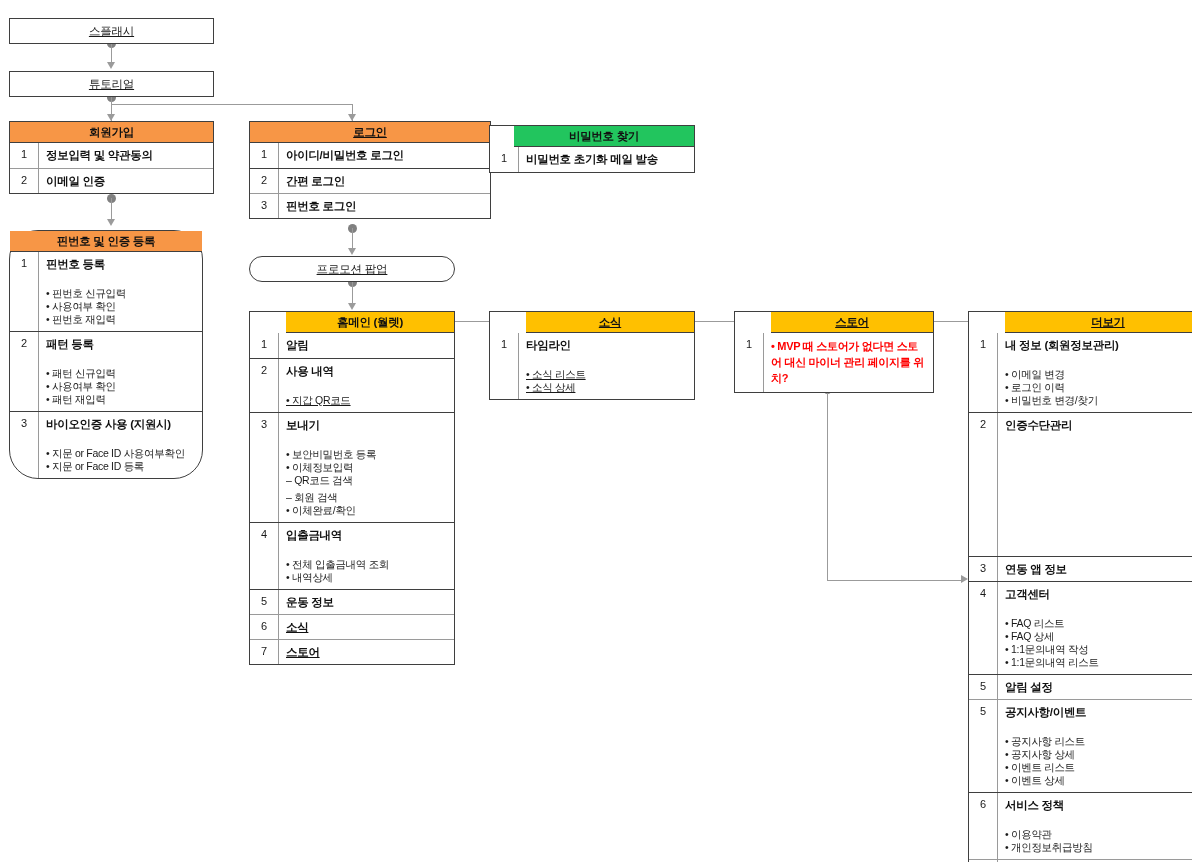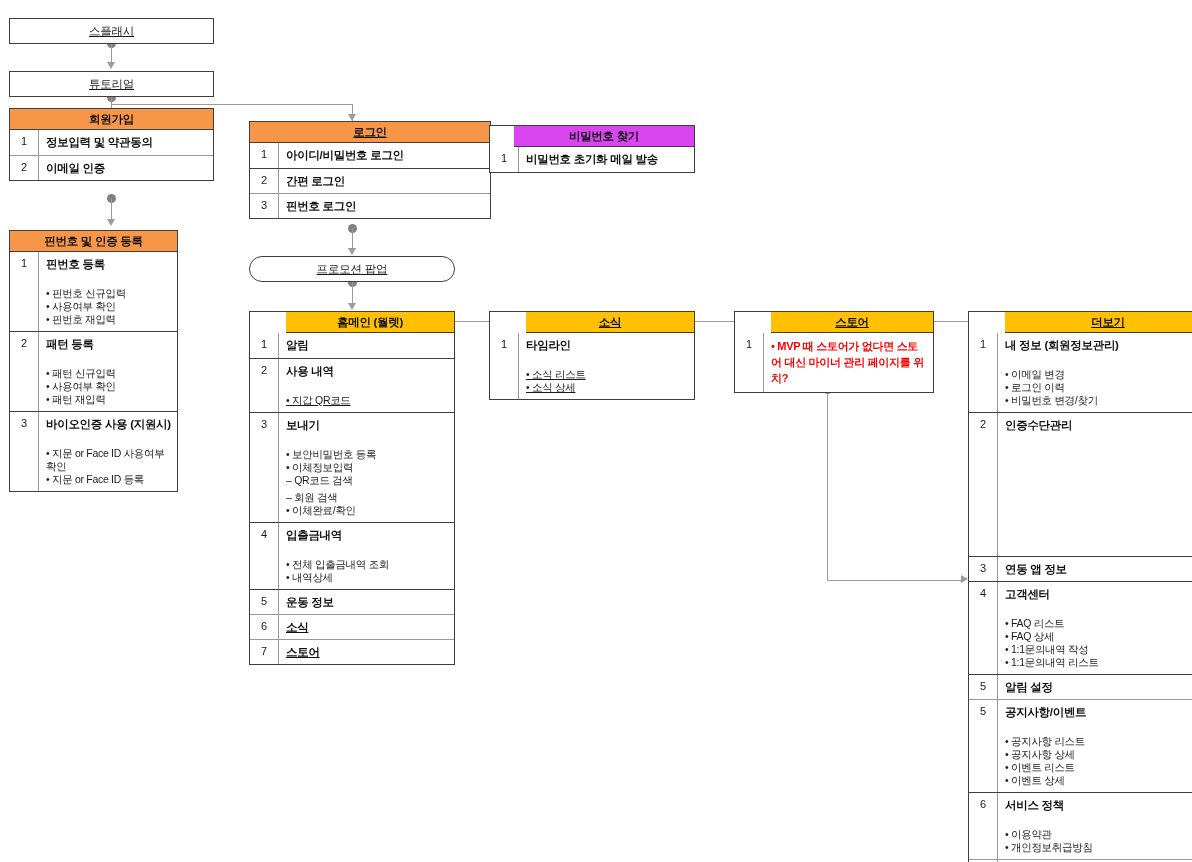--- a/index.html
+++ b/index.html
@@ -47,21 +47,21 @@
     line-height:21px;
     text-align:center;
     font-size:11.5px;
     font-weight:bold;
     letter-spacing:-.3px;
     color:#111;
     border-bottom:1px solid #3f3f3f;
   }
   .hdr.orange{background:#F79646;}
   .hdr.yellow{background:#FFC000;margin-left:36px;}
-  .hdr.gray{background:#d946ef;margin-left:24px;}
+  .hdr.gray{background:#22c55e;margin-left:24px;}
   .hdr .u{text-decoration:underline;}
 
   .row{
     display:flex;
     box-sizing:border-box;
     border-top:1px solid #9a9a9a;
     min-height:25px;
   }
   .row.first{border-top:none;}
   .row.thick{border-top:1px solid #3f3f3f;}
@@ -181,37 +181,37 @@
   </div>
 
   <div class="box plain-box" style="left:9px;top:18px;width:205px;height:26px;">
     <span class="lbl">스플래시</span>
   </div>
 
   <div class="box plain-box" style="left:249px;top:256px;width:206px;height:26px;border-radius:13px;">
     <span class="lbl">프로모션 팝업</span>
   </div>
 
-  <div class="tbl" style="left:9px;top:108px;width:205px;">
+  <div class="tbl" style="left:9px;top:121px;width:205px;">
     <div class="hdr orange">회원가입</div>
     <div class="row first">
       <div class="num">1</div>
       <div class="cell">
         <div class="t">정보입력 및 약관동의</div>
       </div>
     </div>
     <div class="row">
       <div class="num">2</div>
       <div class="cell">
         <div class="t">이메일 인증</div>
       </div>
     </div>
   </div>
 
-  <div class="tbl" style="left:9px;top:230px;width:169px;">
+  <div class="tbl" style="left:9px;top:230px;width:194px;border-radius:29px;">
     <div class="hdr orange">핀번호 및 인증 등록</div>
     <div class="row first" style="min-height:74px;">
       <div class="num">1</div>
       <div class="cell">
         <div class="t">핀번호 등록</div>
         <div class="subs">
           <div class="sub">• 핀번호 신규입력</div>
           <div class="sub">• 사용여부 확인</div>
           <div class="sub">• 핀번호 재입력</div>
         </div>

